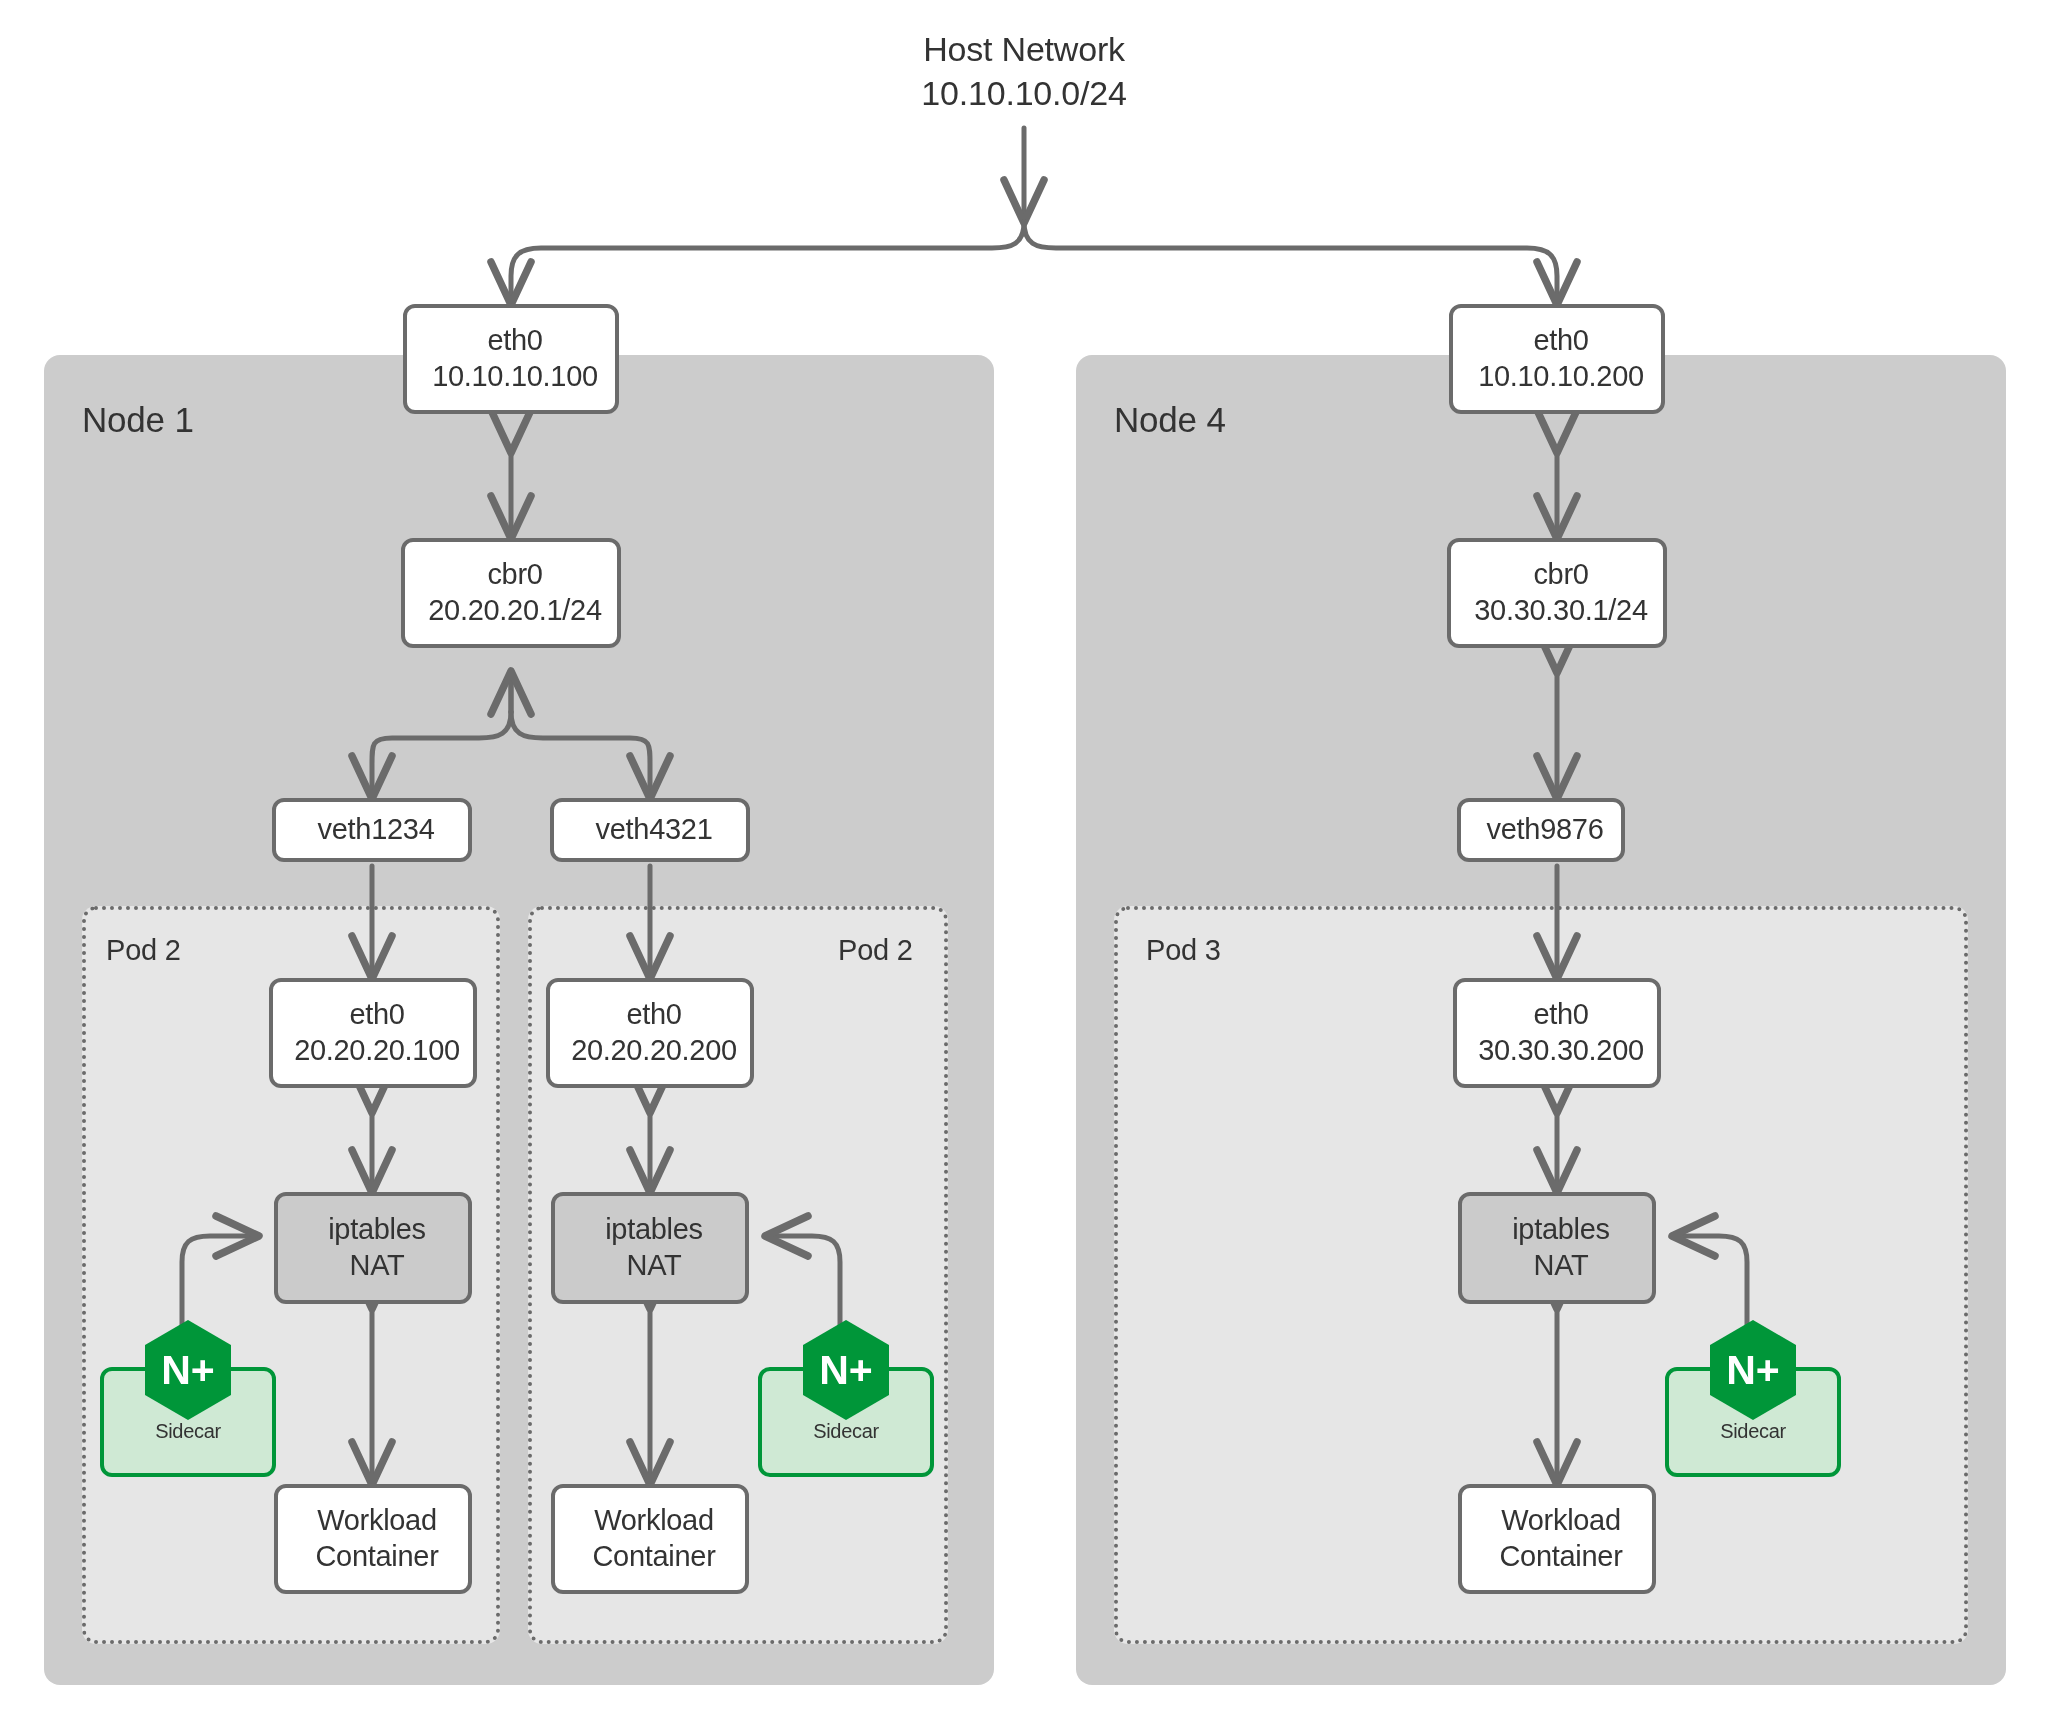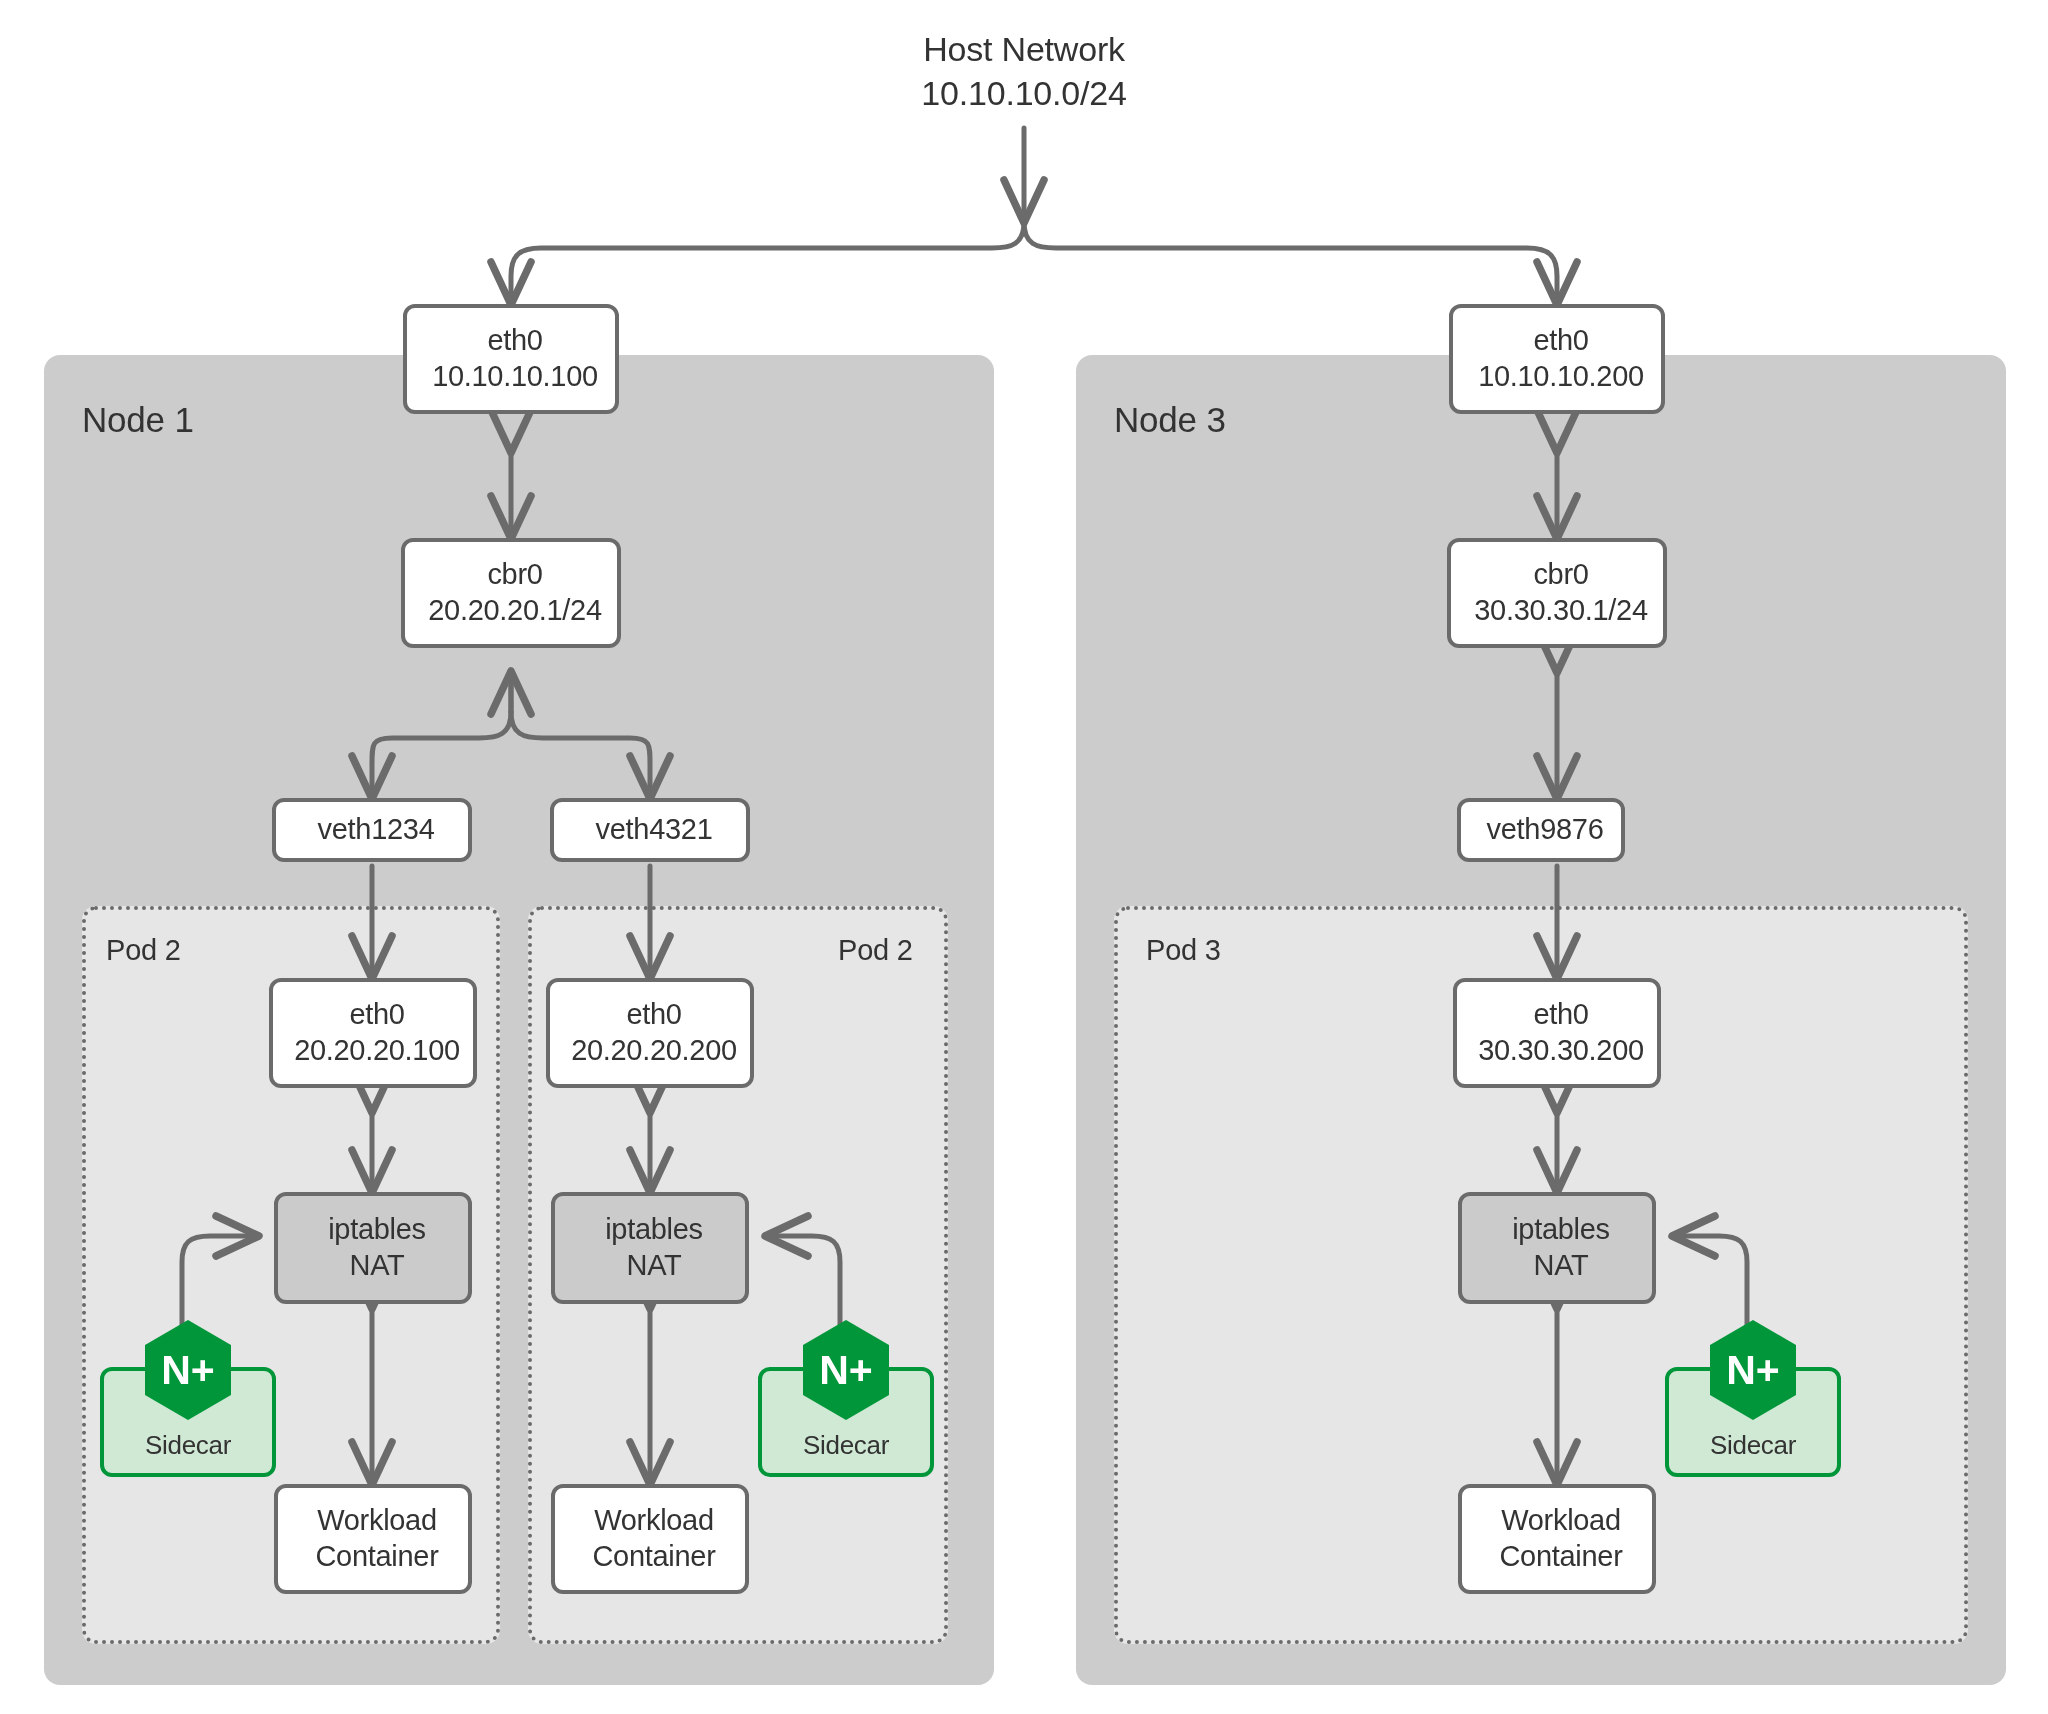--- a/index.html
+++ b/index.html
@@ -96,24 +96,24 @@
   
   .sidecar {
     position: absolute;
     box-sizing: border-box;
     background: #cfe9d4;
     border: 4px solid #009639;
     border-radius: 12px;
     display: flex;
     align-items: flex-end;
     justify-content: center;
-    font-size: 26px;
+    font-size: 20px;
     color: #333333;
     letter-spacing: -0.3px;
-    padding-bottom: 12px;
+    padding-bottom: 30px;
   }
   .nplus {
     position: absolute;
     width: 92px;
     height: 104px;
   }
   .nplus svg { display: block; width: 92px; height: 104px; }
 </style>
 </head>
 <body>
@@ -122,21 +122,21 @@
 
   <div class="host-title">
     <span>Host Network</span>
     <span class="l2">10.10.10.0/24</span>
   </div>
 
   <div class="node-frame" style="left:44px; top:355px; width:950px; height:1330px;"></div>
   <div class="node-frame" style="left:1076px; top:355px; width:930px; height:1330px;"></div>
 
   <div class="node-label" style="left:82px; top:400px;">Node 1</div>
-  <div class="node-label" style="left:1114px; top:400px;">Node 3</div>
+  <div class="node-label" style="left:1114px; top:400px;">Node 4</div>
 
   <div class="pod-frame" style="left:82px; top:906px; width:418px; height:738px;"></div>
   <div class="pod-frame" style="left:528px; top:906px; width:420px; height:738px;"></div>
   <div class="pod-frame" style="left:1114px; top:906px; width:854px; height:738px;"></div>
 
   <div class="pod-label" style="left:106px; top:934px;">Pod 2</div>
   <div class="pod-label" style="left:838px; top:934px;">Pod 2</div>
   <div class="pod-label" style="left:1146px; top:934px;">Pod 3</div>
 
   <svg class="edges" viewBox="0 0 2048 1714">

